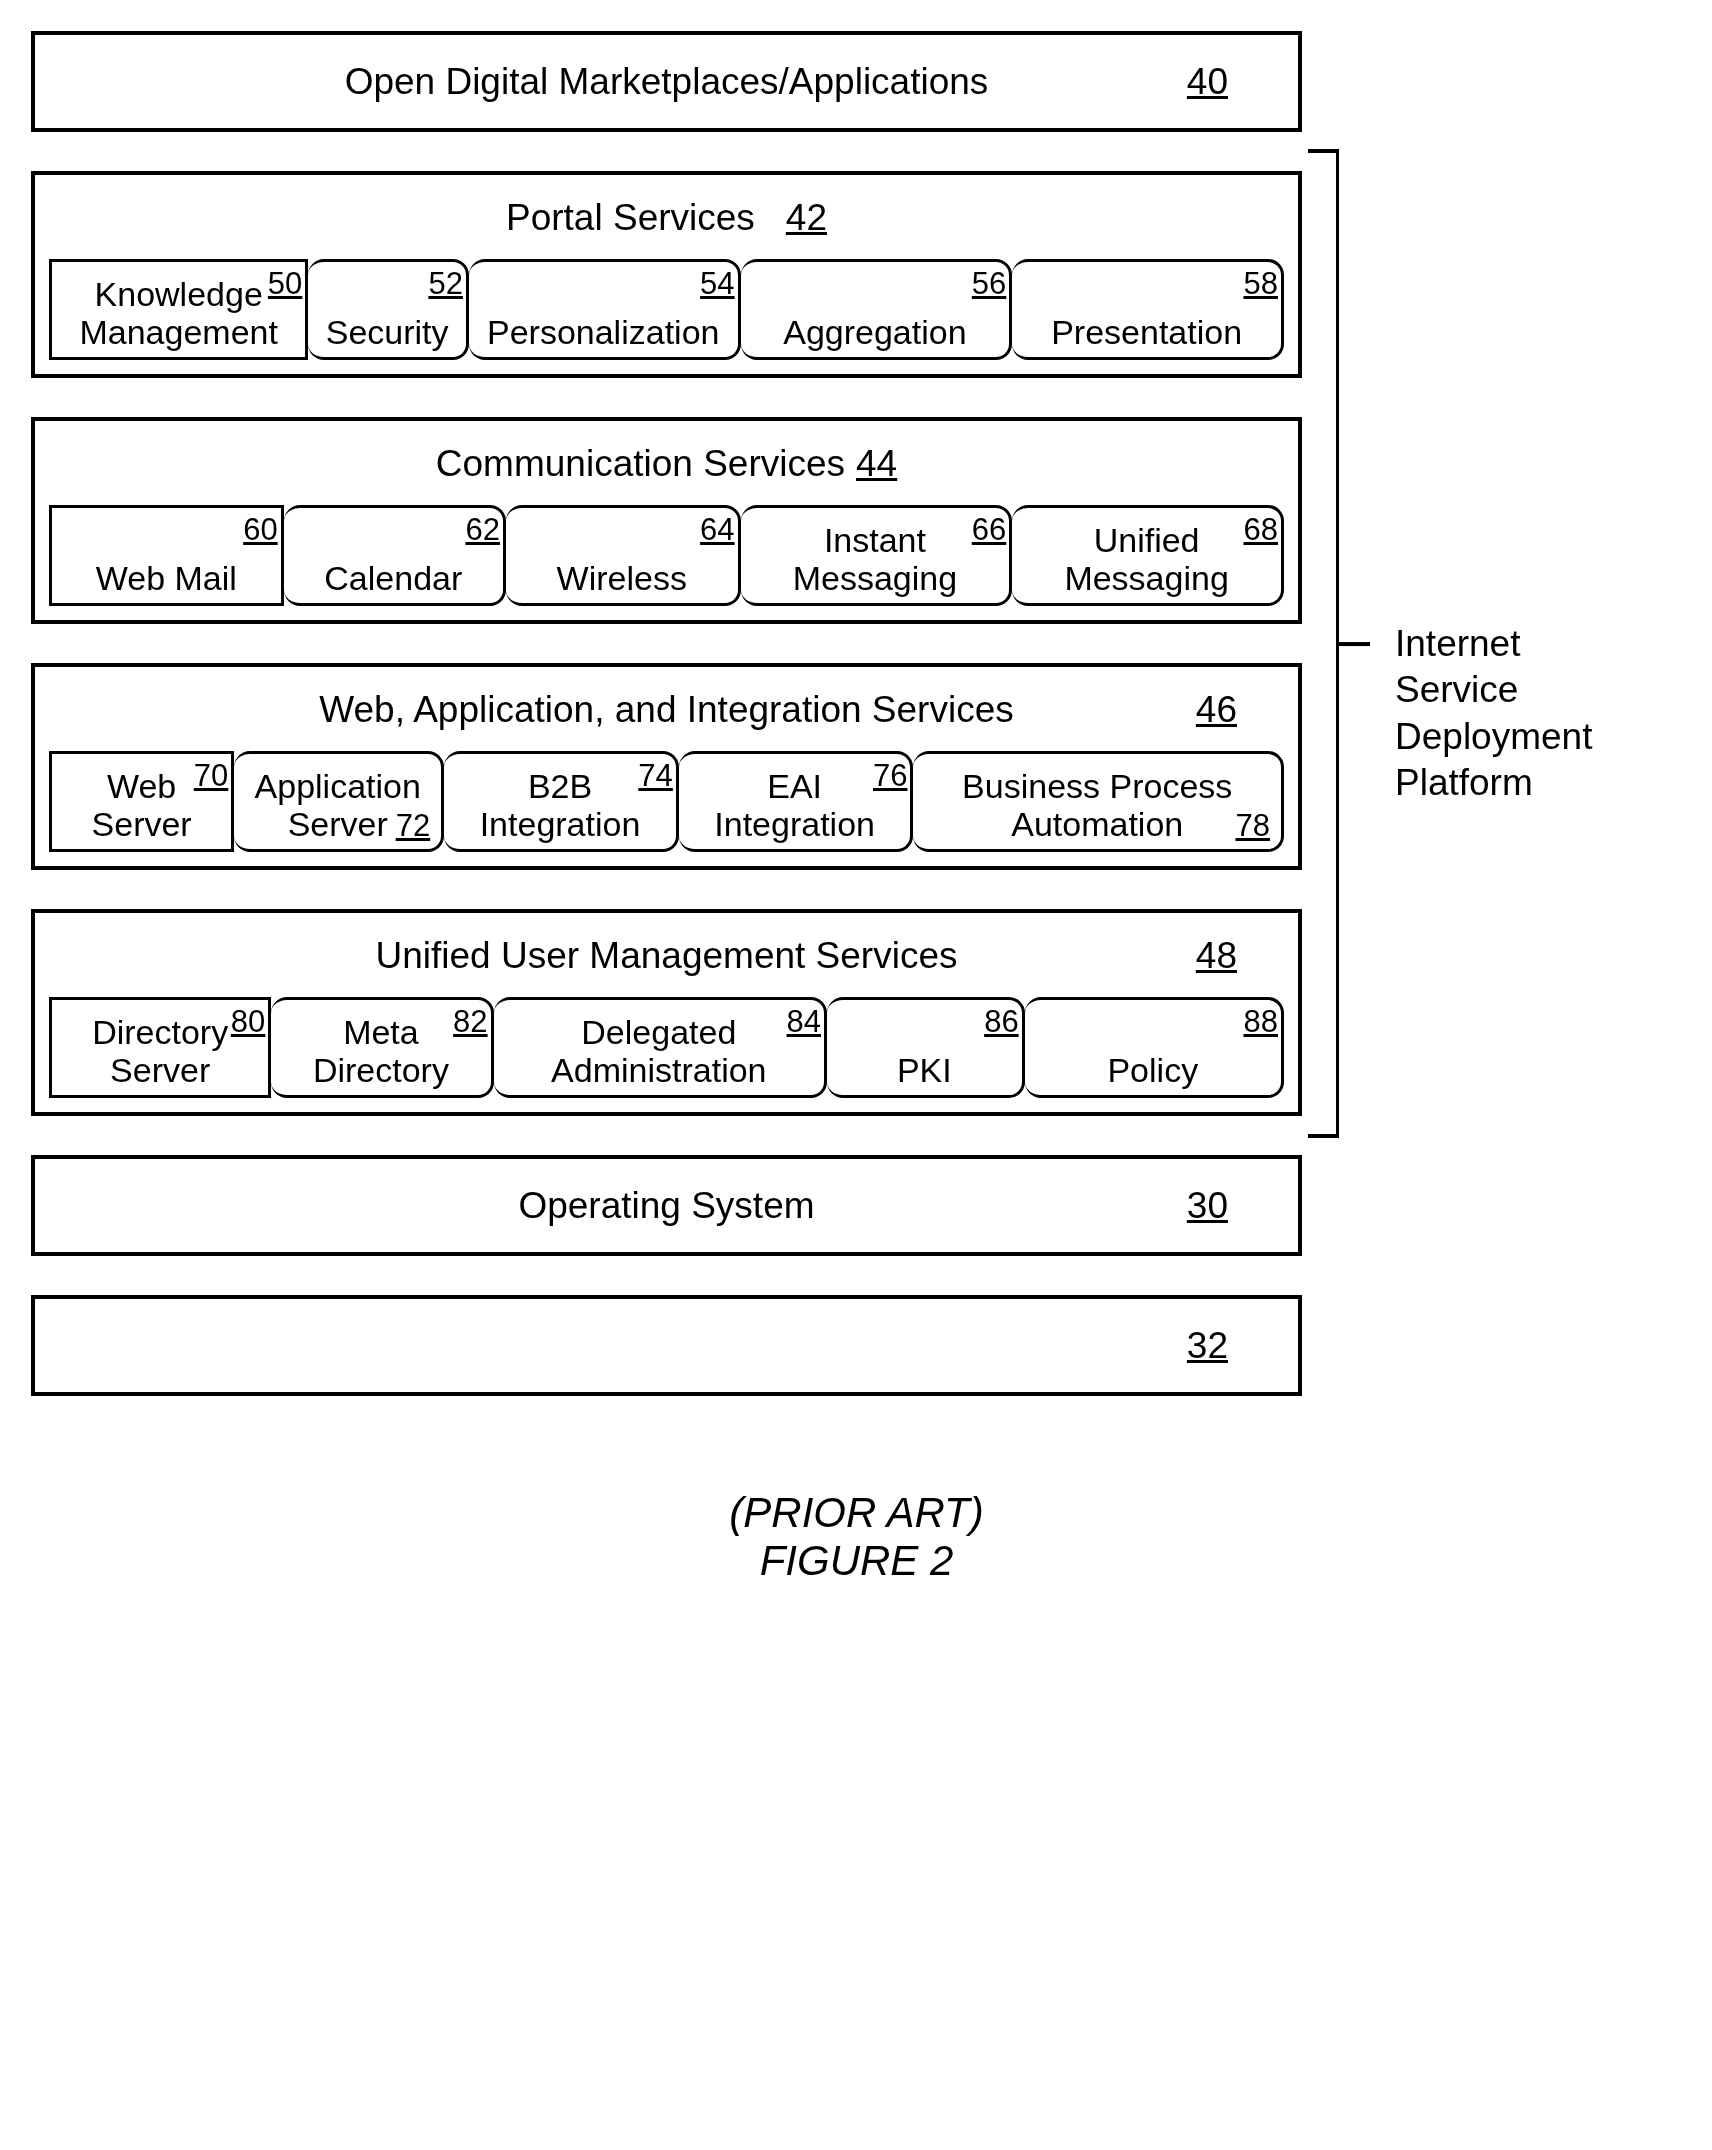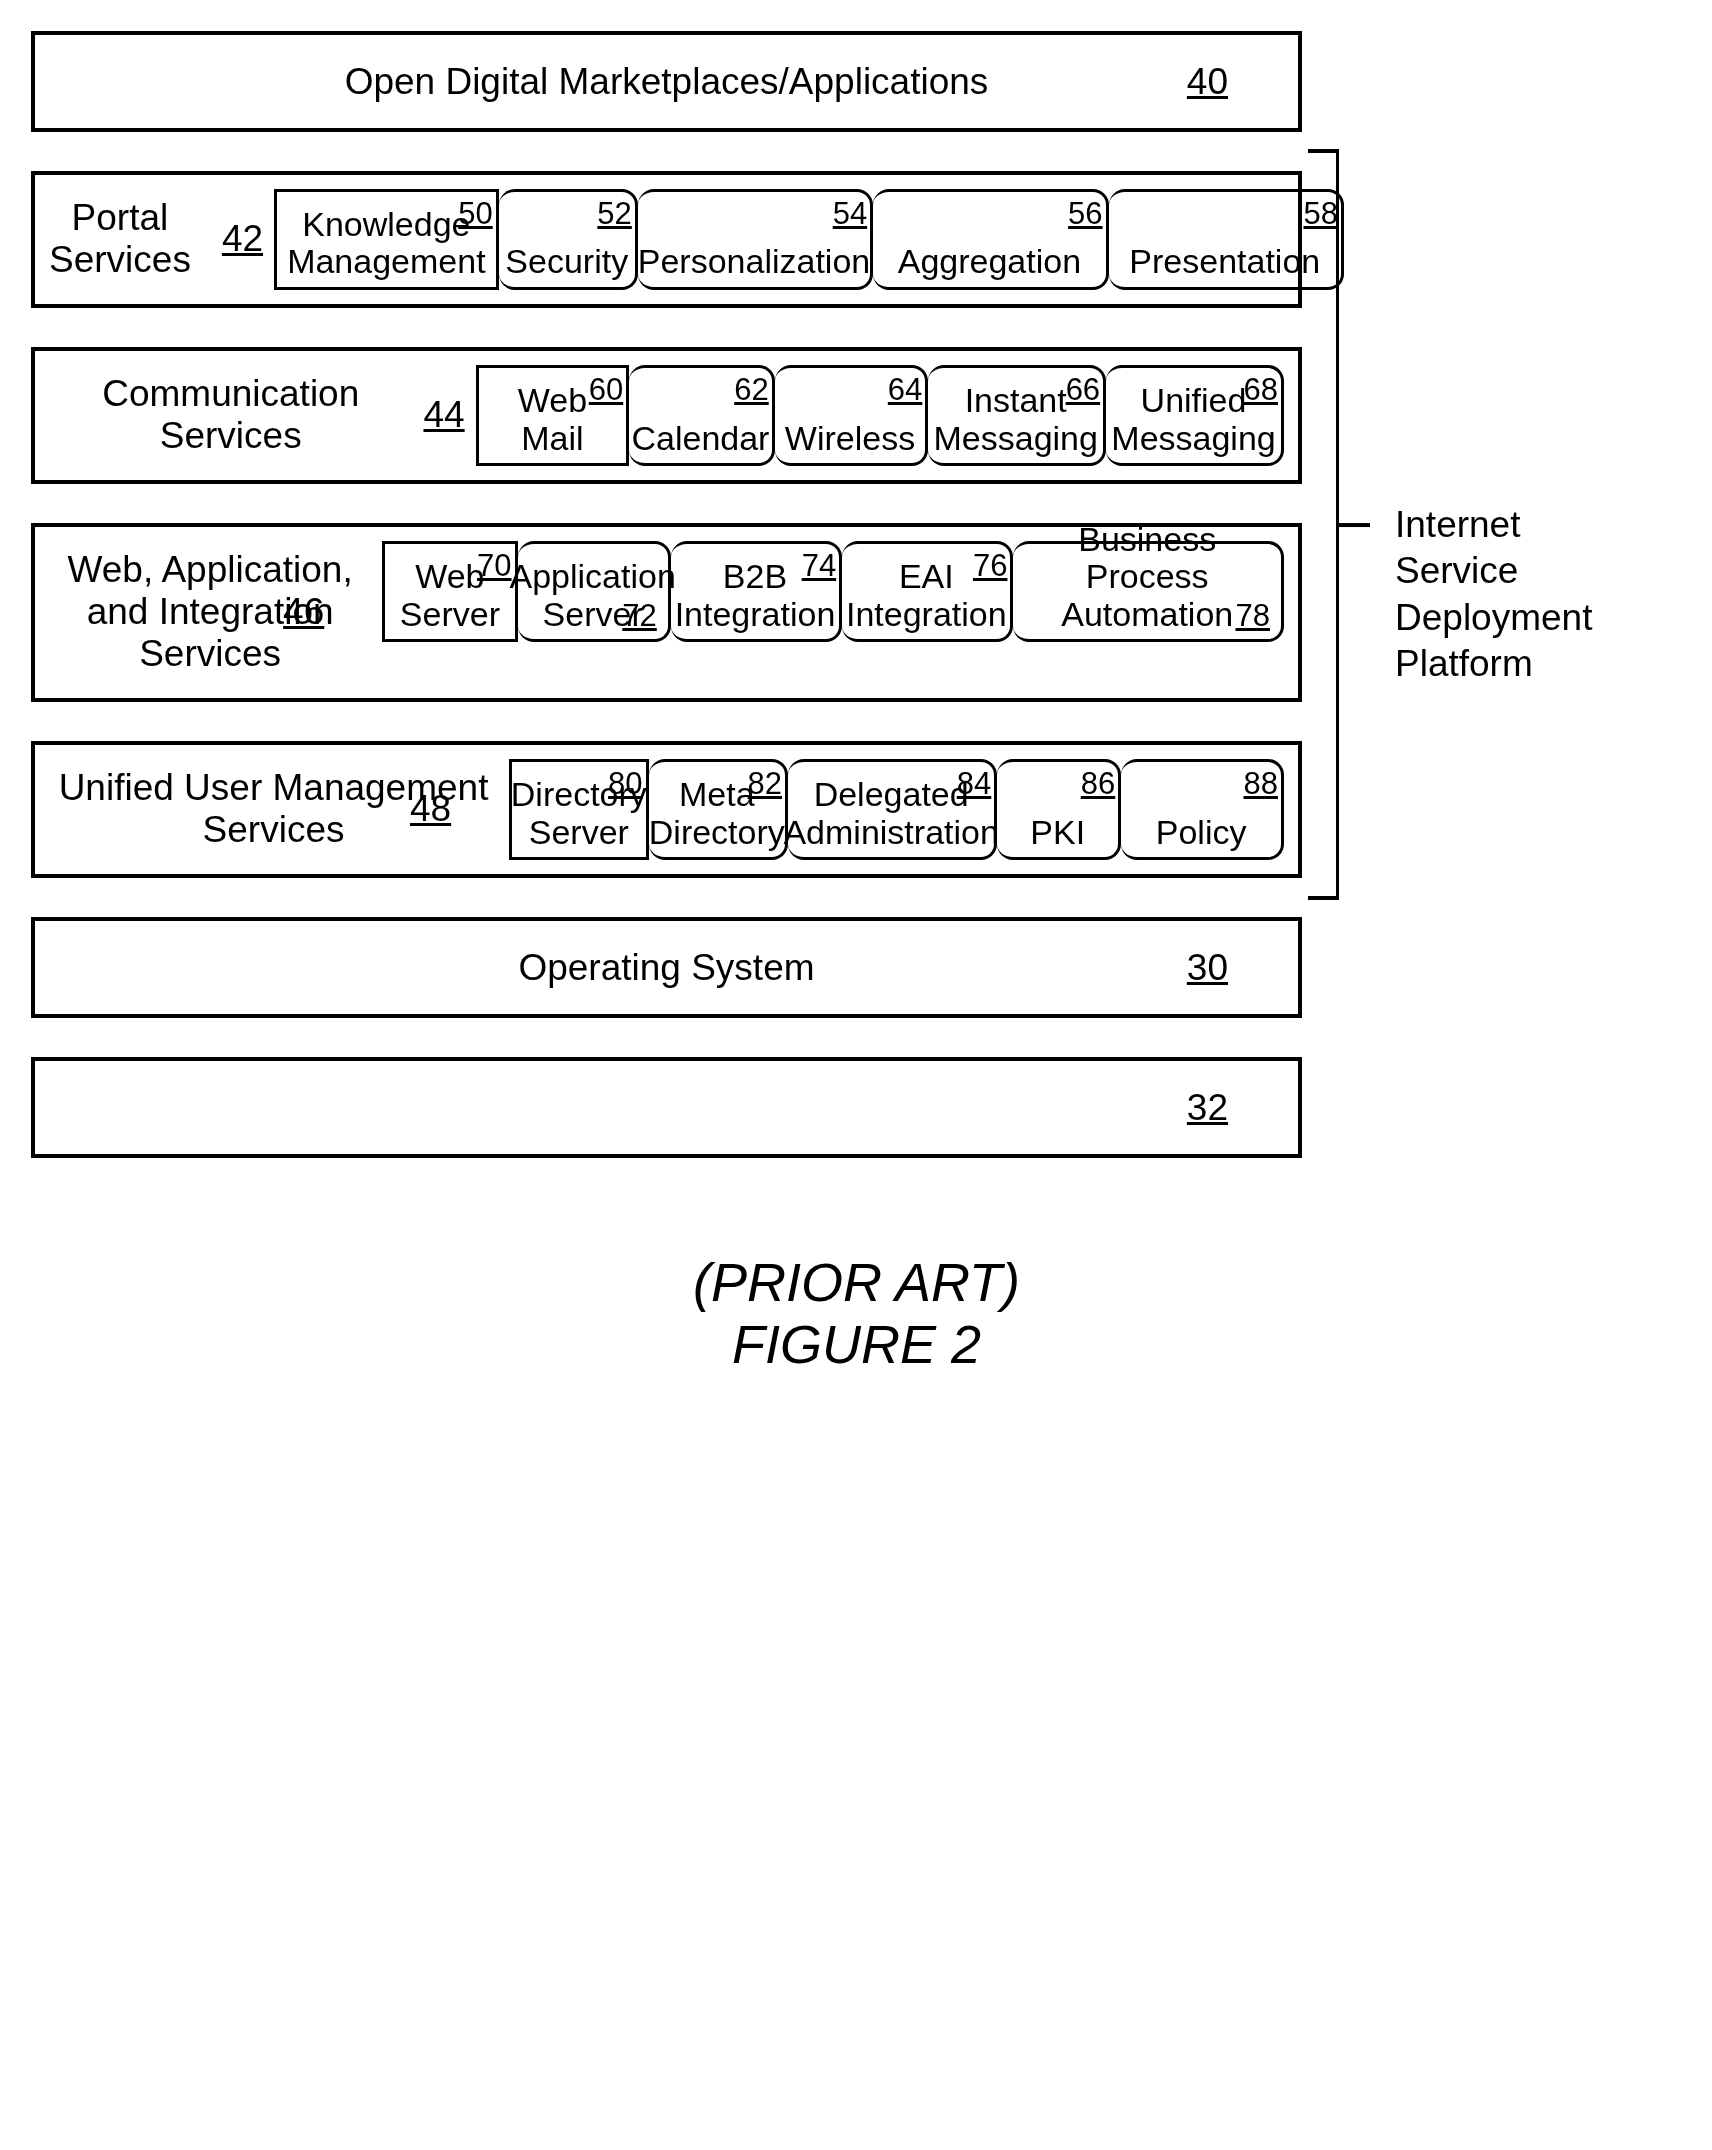--- a/index.html
+++ b/index.html
@@ -32,21 +32,21 @@
     .simple-box .ref {
       position: absolute;
       right: 70px;
       text-decoration: underline;
       font-size: 37px;
     }
     .service-box {
       border: 4.7px solid #000;
       padding: 14px;
       display: flex;
-      flex-direction: row;
+      flex-direction: column;
       gap: 11px;
     }
     .service-header {
       text-align: center;
       font-size: 37px;
       padding: 7.8px 0 9.3px 0;
       position: relative;
       display: flex;
       justify-content: center;
       align-items: center;
@@ -111,21 +111,21 @@
     .bracket-bottom { width: 31px; bottom: -22px; right: -37px; }
     .bracket-mid { width: 31px; right: -68px; top: 50%; transform: translateY(-50%); }
     .right-label {
       font-size: 37px;
       margin-left: 93px;
       line-height: 1.25;
     }
     .caption {
       text-align: center;
       margin-top: 93px;
-      font-size: 54px;
+      font-size: 42px;
       font-style: italic;
     }
     .caption .fig {
       font-style: italic;
       display: block;
     }
   </style>
 </head>
 <body>
 

